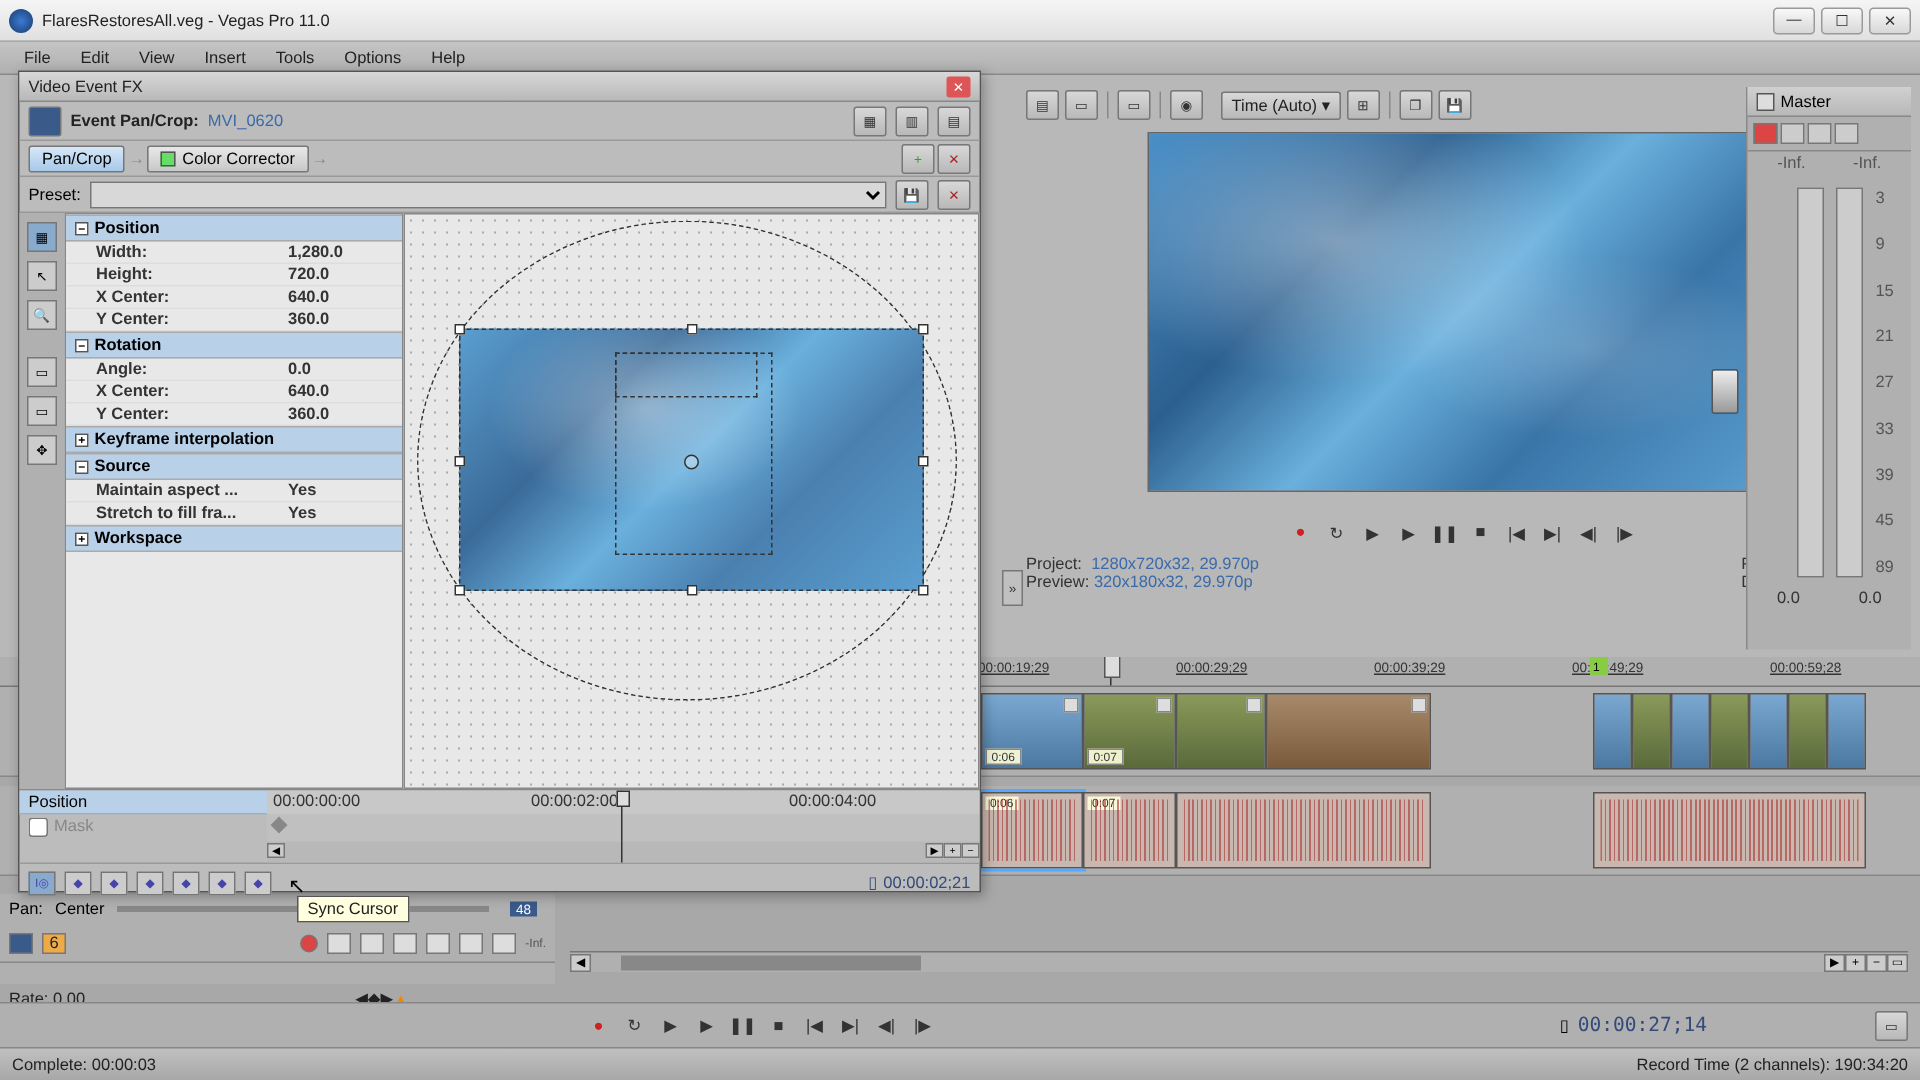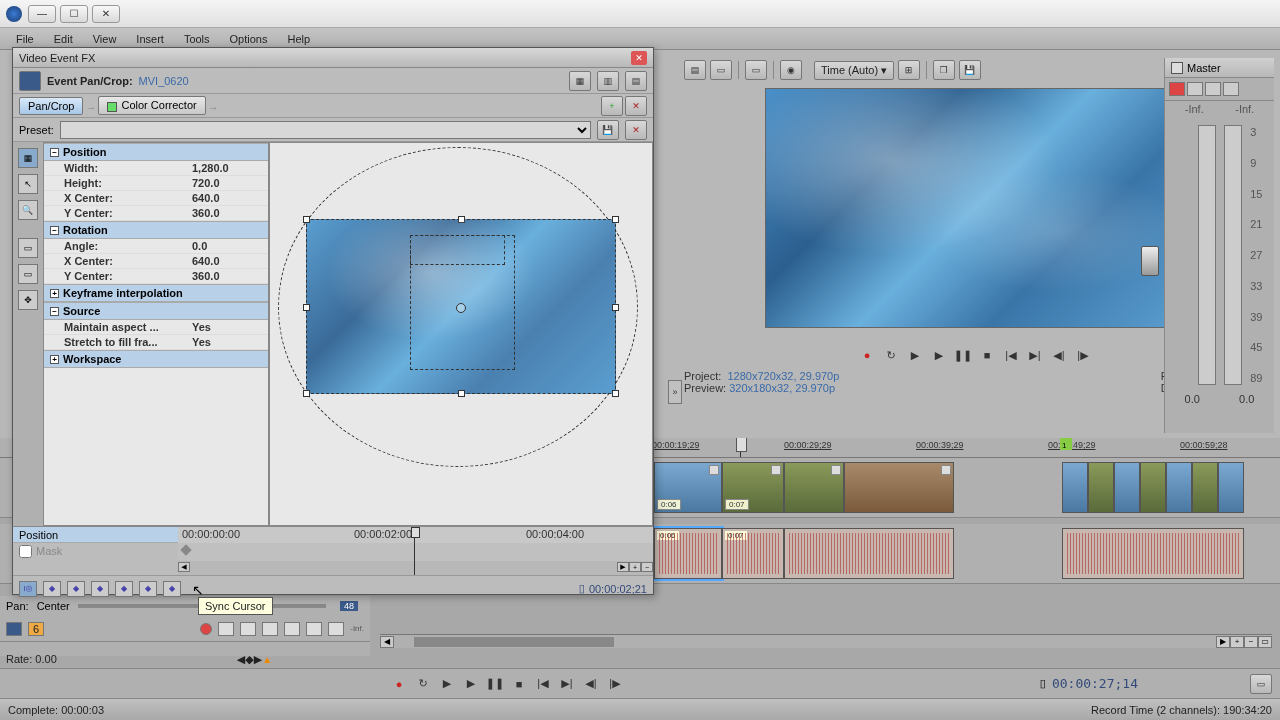--- a/index.html
+++ b/index.html
@@ -67,21 +67,21 @@
 .tl-scroll{height:14px;background:#b0b0b0;border-top:1px solid #777;display:flex;align-items:center;}
 .tl-scroll .arr{width:14px;height:12px;background:#ccc;border:1px solid #777;cursor:pointer;display:flex;align-items:center;justify-content:center;font-size:8px;}
 .tl-scroll .thumb{flex:0 0 200px;height:10px;background:#888;margin:0 auto 0 20px;}
 
 
 .transport-bar { position: absolute; left: 0; right: 0; height: 30px; bottom: 22px; background:#b0b0b0; border-top:1px solid #888; display:flex; align-items:center; padding:0 8px; gap:6px;}
 .tbar-right{margin-left:auto;display:flex;align-items:center;gap:6px;}
 .time-readout{font-family:monospace;font-size:13px;color:#334a7a;}
 
 
-.rate-line{position:absolute;bottom:52px;left:6px;right:6px;height:26px;display:flex;align-items:center;gap:0;color:#222;margin-top:20px;}
+.rate-line{position:absolute;bottom:52px;left:6px;right:6px;height:26px;display:flex;align-items:flex-end;gap:0;color:#222;margin-top:20px;}
 .rate-line .tri{color:#e80;font-size:10px;}
 
 
 .track-head{position:absolute;left:0;top:438px;width:370px;height:210px;background:#b0b0b0;}
 .track-ctrl{height:26px;border-bottom:1px solid #888;display:flex;align-items:center;padding:0 6px;gap:6px;}
 .track-ctrl .sq{width:16px;height:14px;border:1px solid #777;background:#ddd;cursor:pointer;}
 .track-ctrl .db{background:#3a5a8a;color:#fff;padding:0 4px;font-size:9px;}
 .pan-row{height:20px;display:flex;align-items:center;padding:0 6px;gap:8px;}
 .pan-slider{flex:1;height:4px;background:#888;position:relative;}
 .pan-slider::after{content:"";position:absolute;left:50%;top:-4px;width:6px;height:12px;background:#ddd;border:1px solid #555;}
@@ -146,20 +146,21 @@
 
 .hidden-right-icons{position:absolute;top:60px;right:4px;display:flex;flex-direction:column;gap:4px;}
 .hidden-right-icons .i{width:18px;height:16px;border:1px solid #777;background:#ccc;}
 .chev{position:absolute;width:14px;height:24px;background:#c0c0c0;border:1px solid #777;display:flex;align-items:center;justify-content:center;cursor:pointer;font-size:9px;color:#333;}
 </style>
 </head>
 <body>
 
 <div class="titlebar">
   <div class="logo"></div>
+  <div class="title">FlaresRestoresAll.veg - Vegas Pro 11.0</div>
   <div class="win-btns">
     <div class="win-btn">—</div>
     <div class="win-btn">☐</div>
     <div class="win-btn">✕</div>
   </div>
 </div>
 
 <div class="menubar">
   <span>File</span>
   <span>Edit</span>

